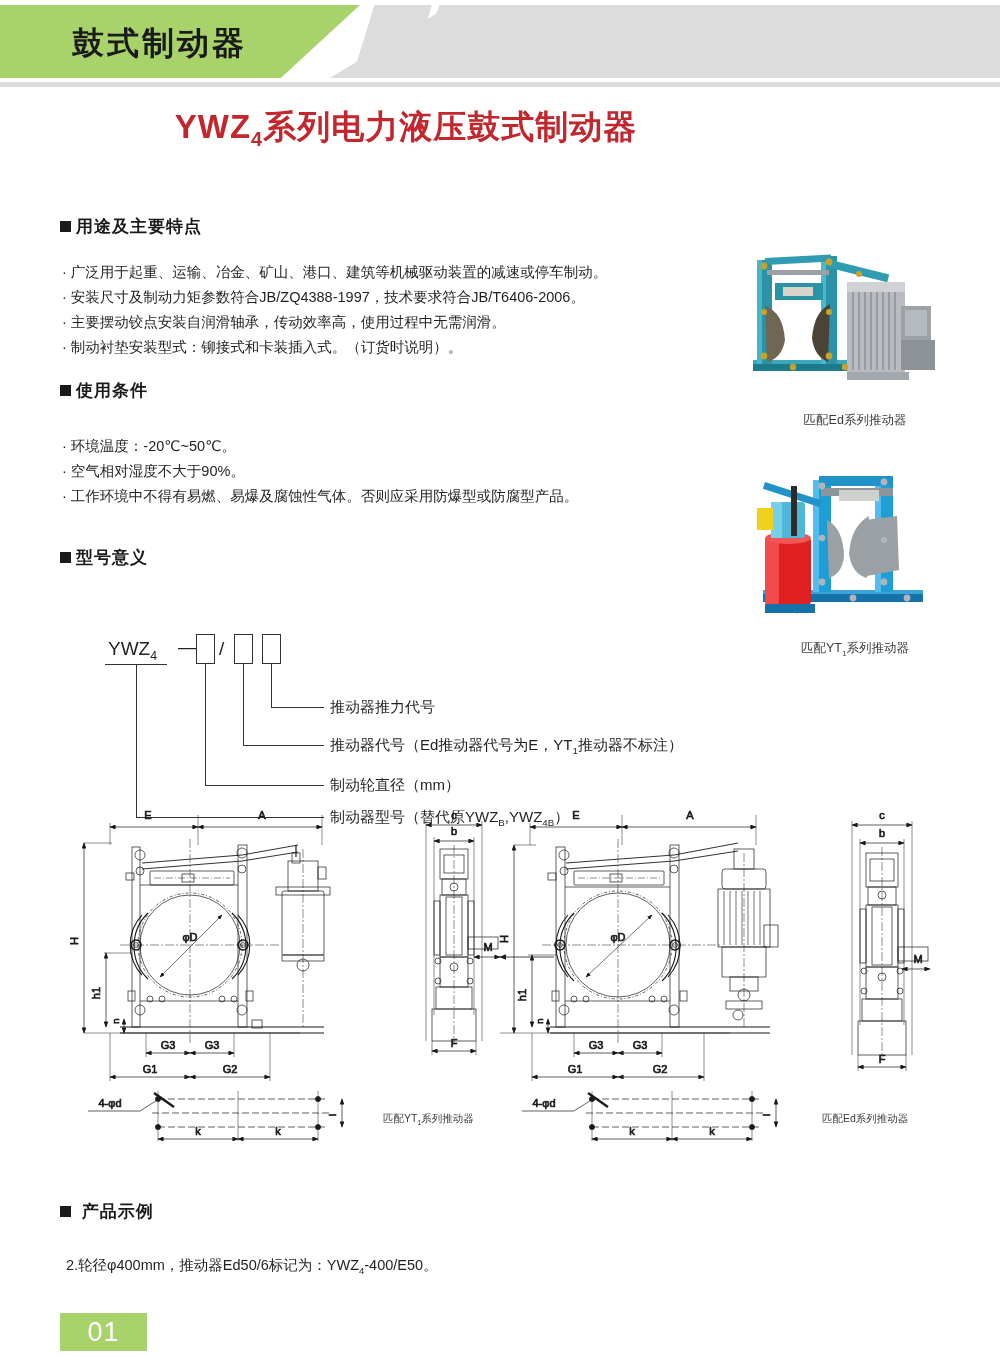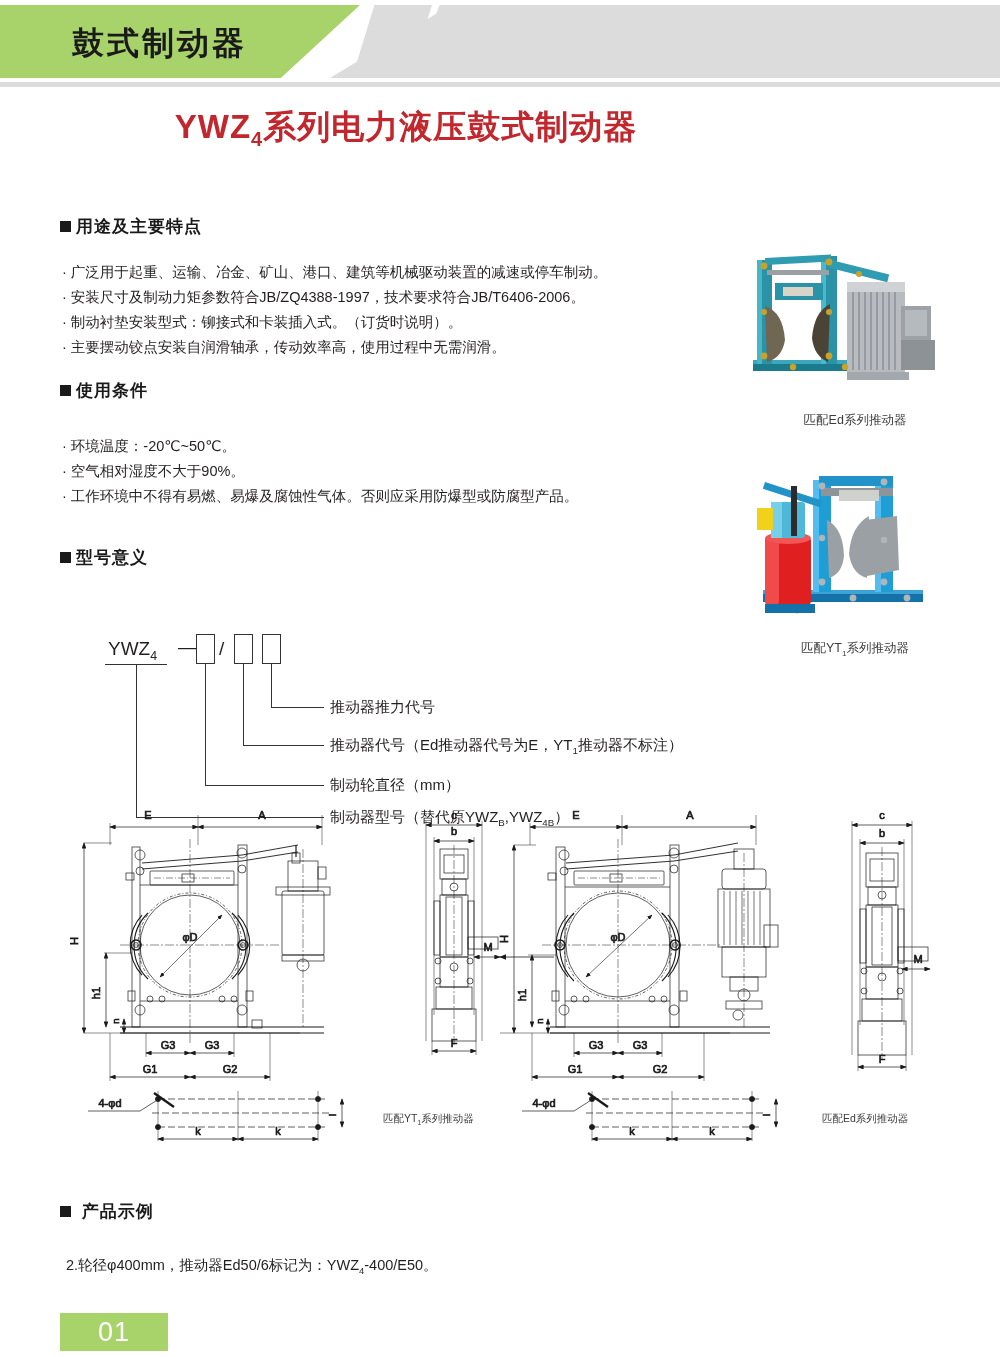--- a/index.html
+++ b/index.html
@@ -89,21 +89,21 @@
   .mc-line { position: absolute; background: #333; }
 
   
   .draw-cap { position: absolute; font-size: 10.5px; color: #3b3b3b; white-space: nowrap; }
   .dim { font-family: "Liberation Sans", sans-serif; font-size: 11px; fill: #1a1a1a; }
   .dim-s { font-size: 9.5px; fill: #1a1a1a; }
 
   
   .page-badge {
     position: absolute; left: 60px; top: 1313px;
-    width: 108px; height: 38px; background: #a8d36a;
+    width: 87px; height: 38px; background: #a8d36a;
     color: #ffffff; font-size: 27px; font-weight: normal;
     display: flex; align-items: center; justify-content: center;
     letter-spacing: 1px;
   }
 </style>
 </head>
 <body>
 
 <div class="banner">
   <div class="banner-gray-far"></div>
@@ -117,22 +117,22 @@
 <div class="main-title">
   <span>YWZ</span><span class="sub">4</span><span>系列电力液压鼓式制动器</span>
 </div>
 
 <div class="sec-head" style="left:60px; top:203px;margin-top:12px;">
   <span class="sq"></span><span>用途及主要特点</span>
 </div>
 <div class="bullets" style="left:62px; top:248px;">
   <div><span class="dot">·</span><span>广泛用于起重、运输、冶金、矿山、港口、建筑等机械驱动装置的减速或停车制动。</span></div>
   <div><span class="dot">·</span><span>安装尺寸及制动力矩参数符合JB/ZQ4388-1997，技术要求符合JB/T6406-2006。</span></div>
+  <div><span class="dot">·</span><span>主要摆动铰点安装自润滑轴承，传动效率高，使用过程中无需润滑。</span></div>
   <div><span class="dot">·</span><span>制动衬垫安装型式：铆接式和卡装插入式。（订货时说明）。</span></div>
-  <div><span class="dot">·</span><span>主要摆动铰点安装自润滑轴承，传动效率高，使用过程中无需润滑。</span></div>
 </div>
 
 <div class="sec-head" style="left:60px; top:379px;">
   <span class="sq"></span><span>使用条件</span>
 </div>
 <div class="bullets" style="left:62px; top:422px;">
   <div><span class="dot">·</span><span>环境温度：-20℃~50℃。</span></div>
   <div><span class="dot">·</span><span>空气相对湿度不大于90%。</span></div>
   <div><span class="dot">·</span><span>工作环境中不得有易燃、易爆及腐蚀性气体。否则应采用防爆型或防腐型产品。</span></div>
 </div>

